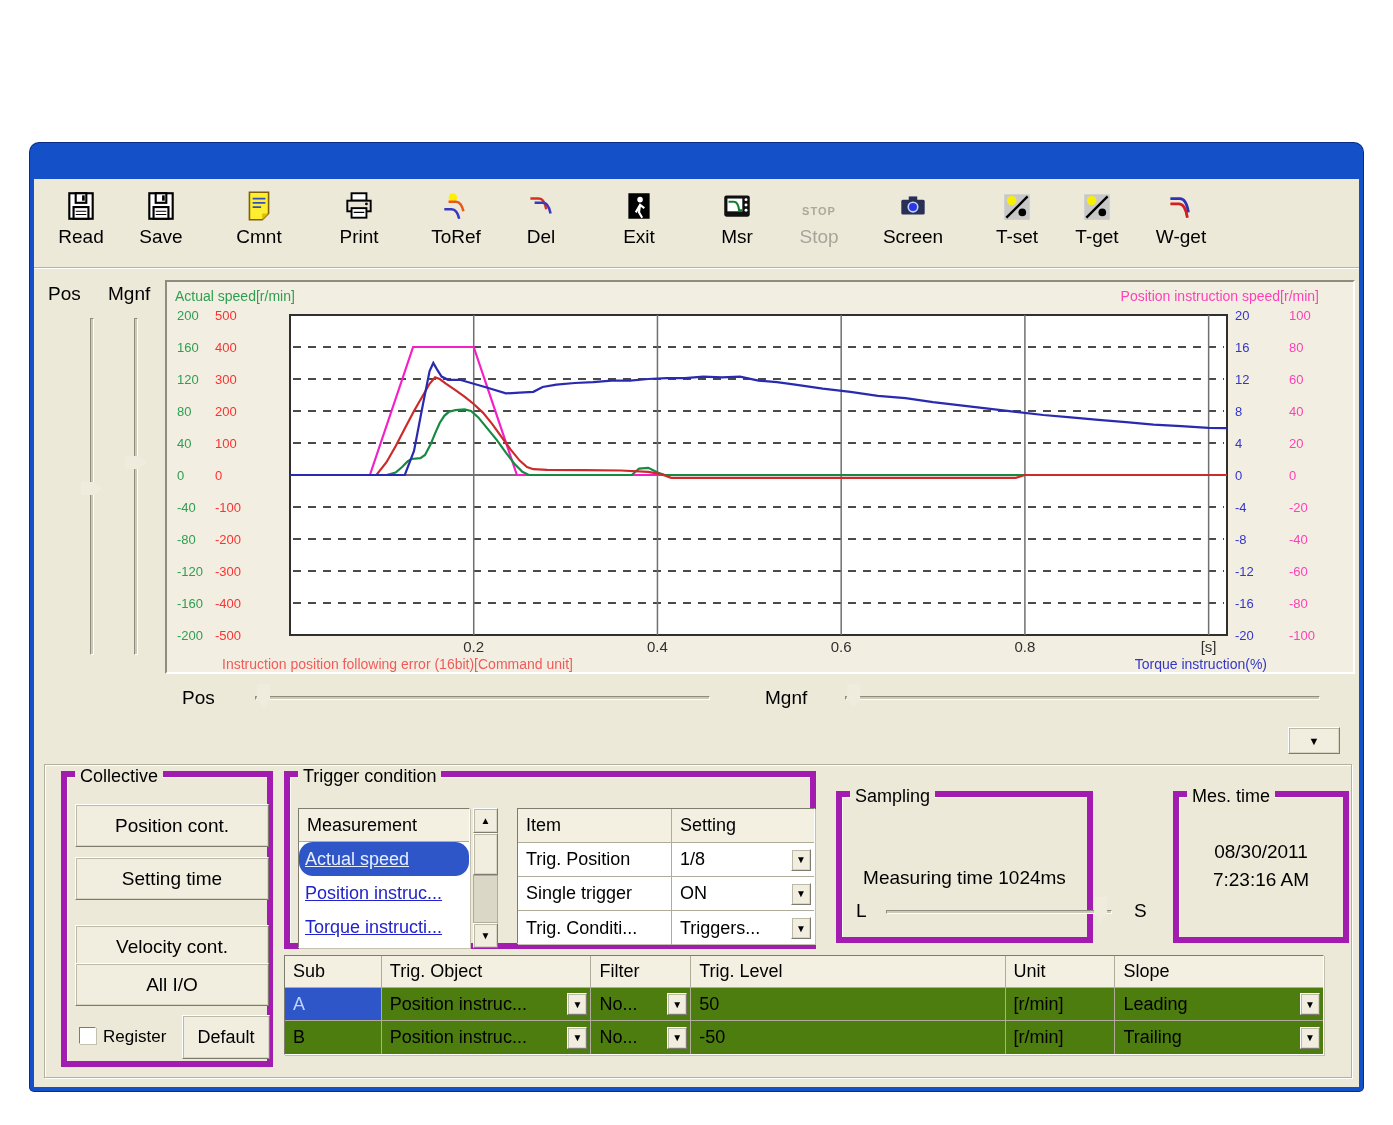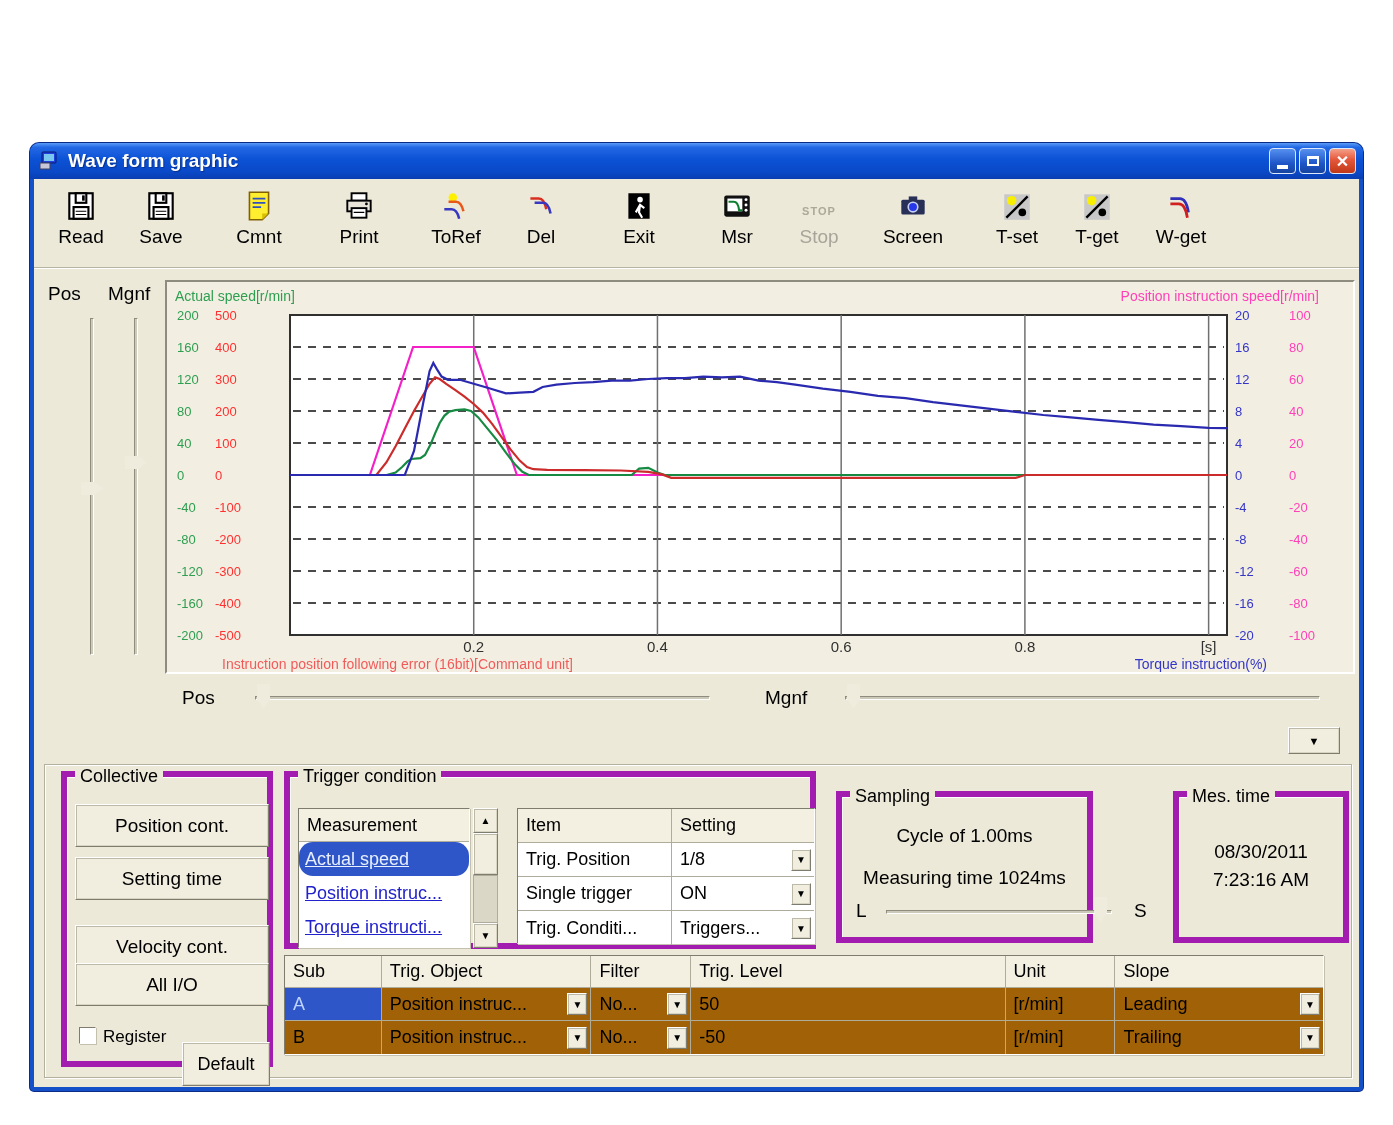--- a/index.html
+++ b/index.html
@@ -73,21 +73,21 @@
                    border:1px solid #B4B0A0; box-shadow:inset 1px 1px 0 #FFF, 1px 1px 0 #FFF; }
 
   .grp { position:absolute; border:6px solid #a21caf; box-shadow:inset 1px 1px 0 #FFF; }
   .grp .legend { position:absolute; top:-11px; left:8px; background:#ECE9D8; padding:0 5px; font-size:18px; }
 
   .cbtn { position:absolute; left:8px; width:194px; height:43px; font-size:19px;
           display:flex; align-items:center; justify-content:center; cursor:pointer; }
   .checkbox { position:absolute; width:17px; height:17px; cursor:pointer; }
   .cb-label { position:absolute; font-size:17px; }
   .default-btn { position:absolute; left:115px; top:238px; width:88px; height:44px; font-size:18px;
-                 display:flex; align-items:center; justify-content:center; cursor:pointer;margin-top:27px; }
+                 display:flex; align-items:center; justify-content:center; cursor:pointer; }
 
   
   .mlist { position:absolute; left:8px; top:31px; width:172px; height:140px; overflow:hidden; }
   .mlist .hdr { height:33px; background:#F3F0E2; border-bottom:1px solid #B0AC9C; display:flex;
                 align-items:center; padding-left:8px; font-size:18px; }
   .mitem { height:34px; display:flex; align-items:center; padding-left:6px; font-size:18px;
            color:#2222CC; text-decoration:underline; cursor:pointer; white-space:nowrap;border-radius:14px; }
   .mitem.selected { background:#2E56C8; color:#E8EFFF; }
 
   .scrollbar { position:absolute; left:183px; top:31px; width:25px; height:140px; }
@@ -113,51 +113,32 @@
   .ls-label { position:absolute; font-size:19px; }
   .strack { position:absolute; height:4px; background:#CDC9B8; border:1px solid #8E8C7E;
             border-right-color:#FFF; border-bottom-color:#FFF; }
   .sthumb { position:absolute; width:13px; height:26px; background:#EFECDE;
             clip-path:polygon(0 0,100% 0,100% 60%,50% 100%,0 60%);
             filter:drop-shadow(1px 1px 0 #7E7C6E); cursor:pointer; }
 
   .mes-line { position:absolute; width:100%; text-align:center; font-size:19px; }
 
   
-  .trig-table { position:absolute; left:239px; top:190px; width:1040px; font-size:18px; background:#a16207; }
+  .trig-table { position:absolute; left:239px; top:190px; width:1040px; font-size:18px; background:#4d7c0f; }
   .tt-row { display:flex; height:33px; border-bottom:1px solid #B0AC9C; }
   .tt-row.hdr { background:#F3F0E2; height:32px; }
   .tt-cell { border-right:1px solid #B0AC9C; display:flex; align-items:center; padding-left:8px;
              position:relative; white-space:nowrap; overflow:hidden; }
   .w-sub{width:97px;} .w-obj{width:210px;} .w-fil{width:100px;} .w-lvl{width:315px;} .w-unit{width:110px;} .w-slope{width:208px; border-right:none;}
   .sub-sel { background:#2E56C8; color:#BFD4FF; }
 </style>
 </head>
 <body>
 
 <div class="window">
-  <div class="titlebar">
-    <svg width="22" height="22" viewBox="0 0 22 22">
-      <rect x="4" y="2" width="14" height="11" rx="1" fill="#2040E0" stroke="#0A1870"></rect>
-      <rect x="6" y="4" width="10" height="7" fill="#78C8F0"></rect>
-      <rect x="2" y="13" width="10" height="6" fill="#C8C8D8" stroke="#404060"></rect>
-    </svg>
-    <span class="title-text">Wave form graphic</span>
-    <div class="win-controls">
-      <div class="wbtn">
-          <span class="minbar"></span>
-        </div>
-      <div class="wbtn">
-          <span class="maxbox"></span>
-        </div>
-      <div class="wbtn close">
-          <span>✕</span>
-        </div>
-    </div>
-  </div>
 
   <div class="winbody">
 
     <div class="toolbar">
       <div class="tb-item" style="left:6px">
         <span class="ticon">
           <svg width="34" height="34" viewBox="0 0 32 32">
               <rect x="5" y="4" width="22" height="24" fill="#fff" stroke="#000" stroke-width="2"></rect>
               <rect x="11" y="4" width="10" height="9" fill="#fff" stroke="#000" stroke-width="2"></rect>
               <rect x="17" y="6" width="2.5" height="5" fill="#000"></rect>
@@ -456,21 +437,20 @@
               <span class="combo-arrow btn3d">
                   <span>▼</span>
                 </span>
               </div>
           </div>
         </div>
       </div>
 
       <div class="grp" style="left:791px; top:26px; width:257px; height:152px">
         <span class="legend">Sampling</span>
-        <div class="samp-line" style="top:28px">Cycle of 1.00ms</div>
         <div class="samp-line" style="top:70px">Measuring time 1024ms</div>
         <span class="ls-label" style="left:14px; top:103px">L</span>
         <div class="strack" style="left:44px; top:113px; width:226px"></div>
         <div class="sthumb" style="left:252px; top:100px"></div>
         <span class="ls-label" style="left:292px; top:103px">S</span>
       </div>
 
       <div class="grp" style="left:1128px; top:26px; width:176px; height:152px">
         <span class="legend">Mes. time</span>
         <div class="mes-line" style="top:44px">08/30/2011</div>

